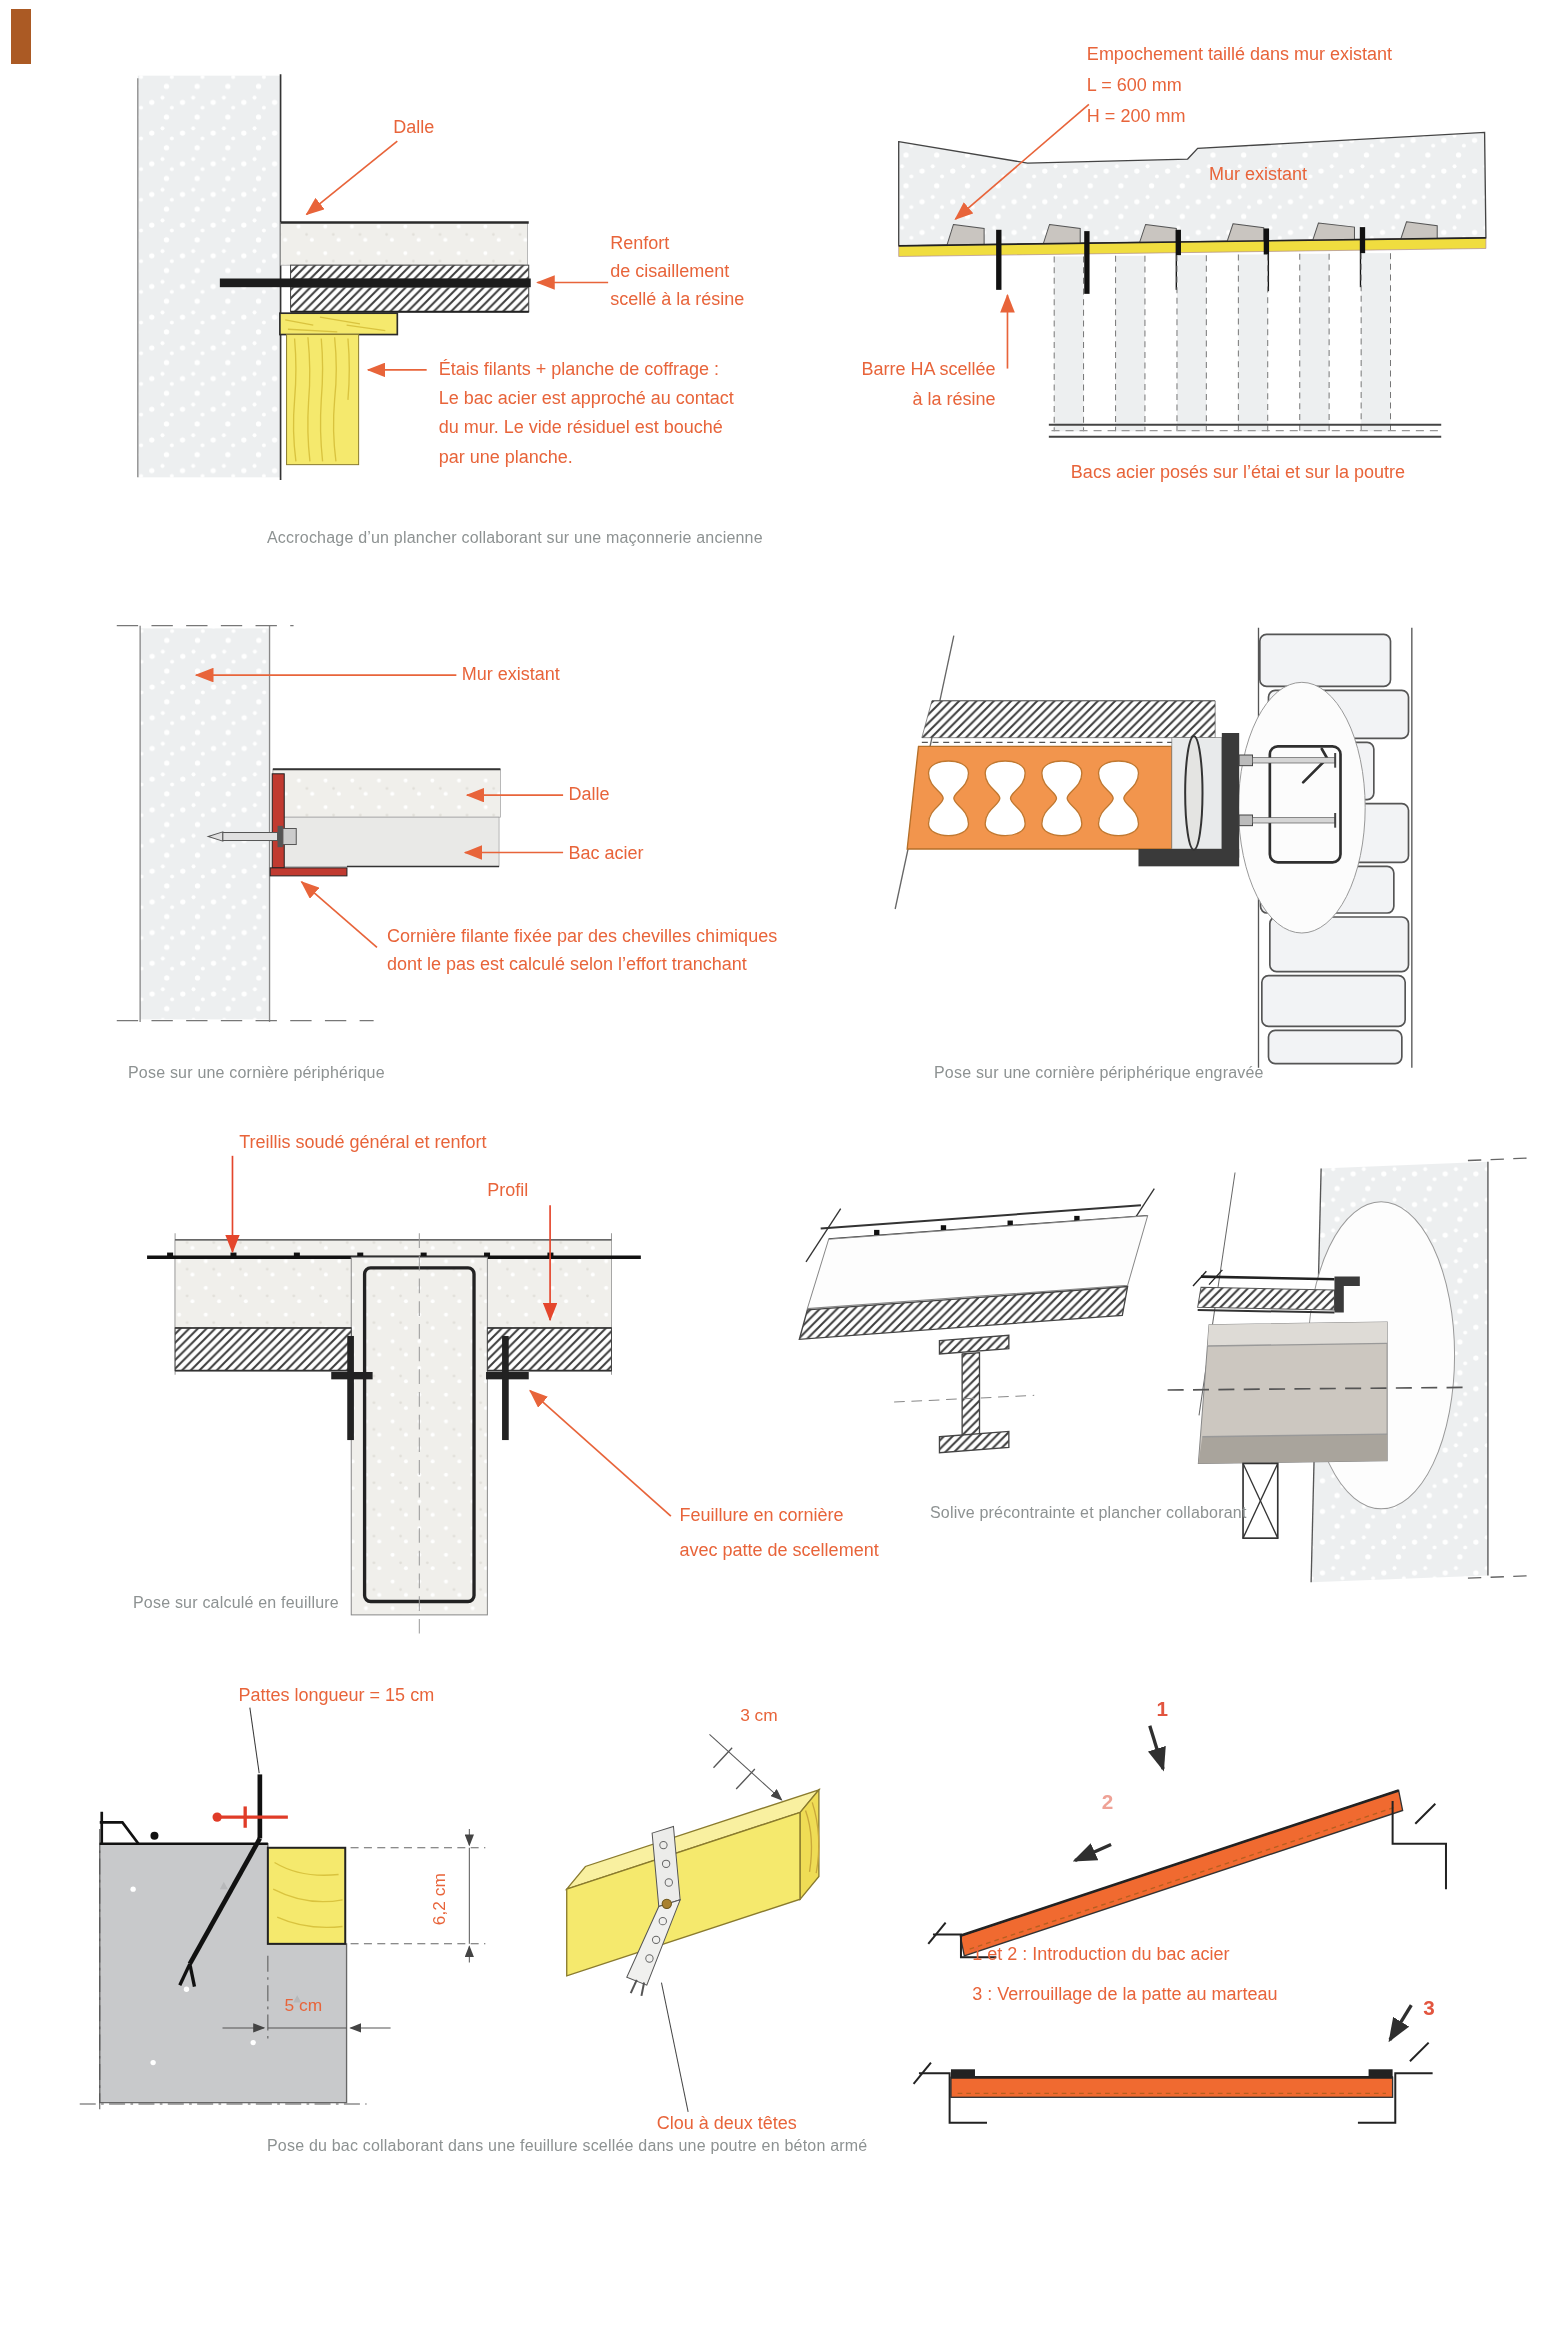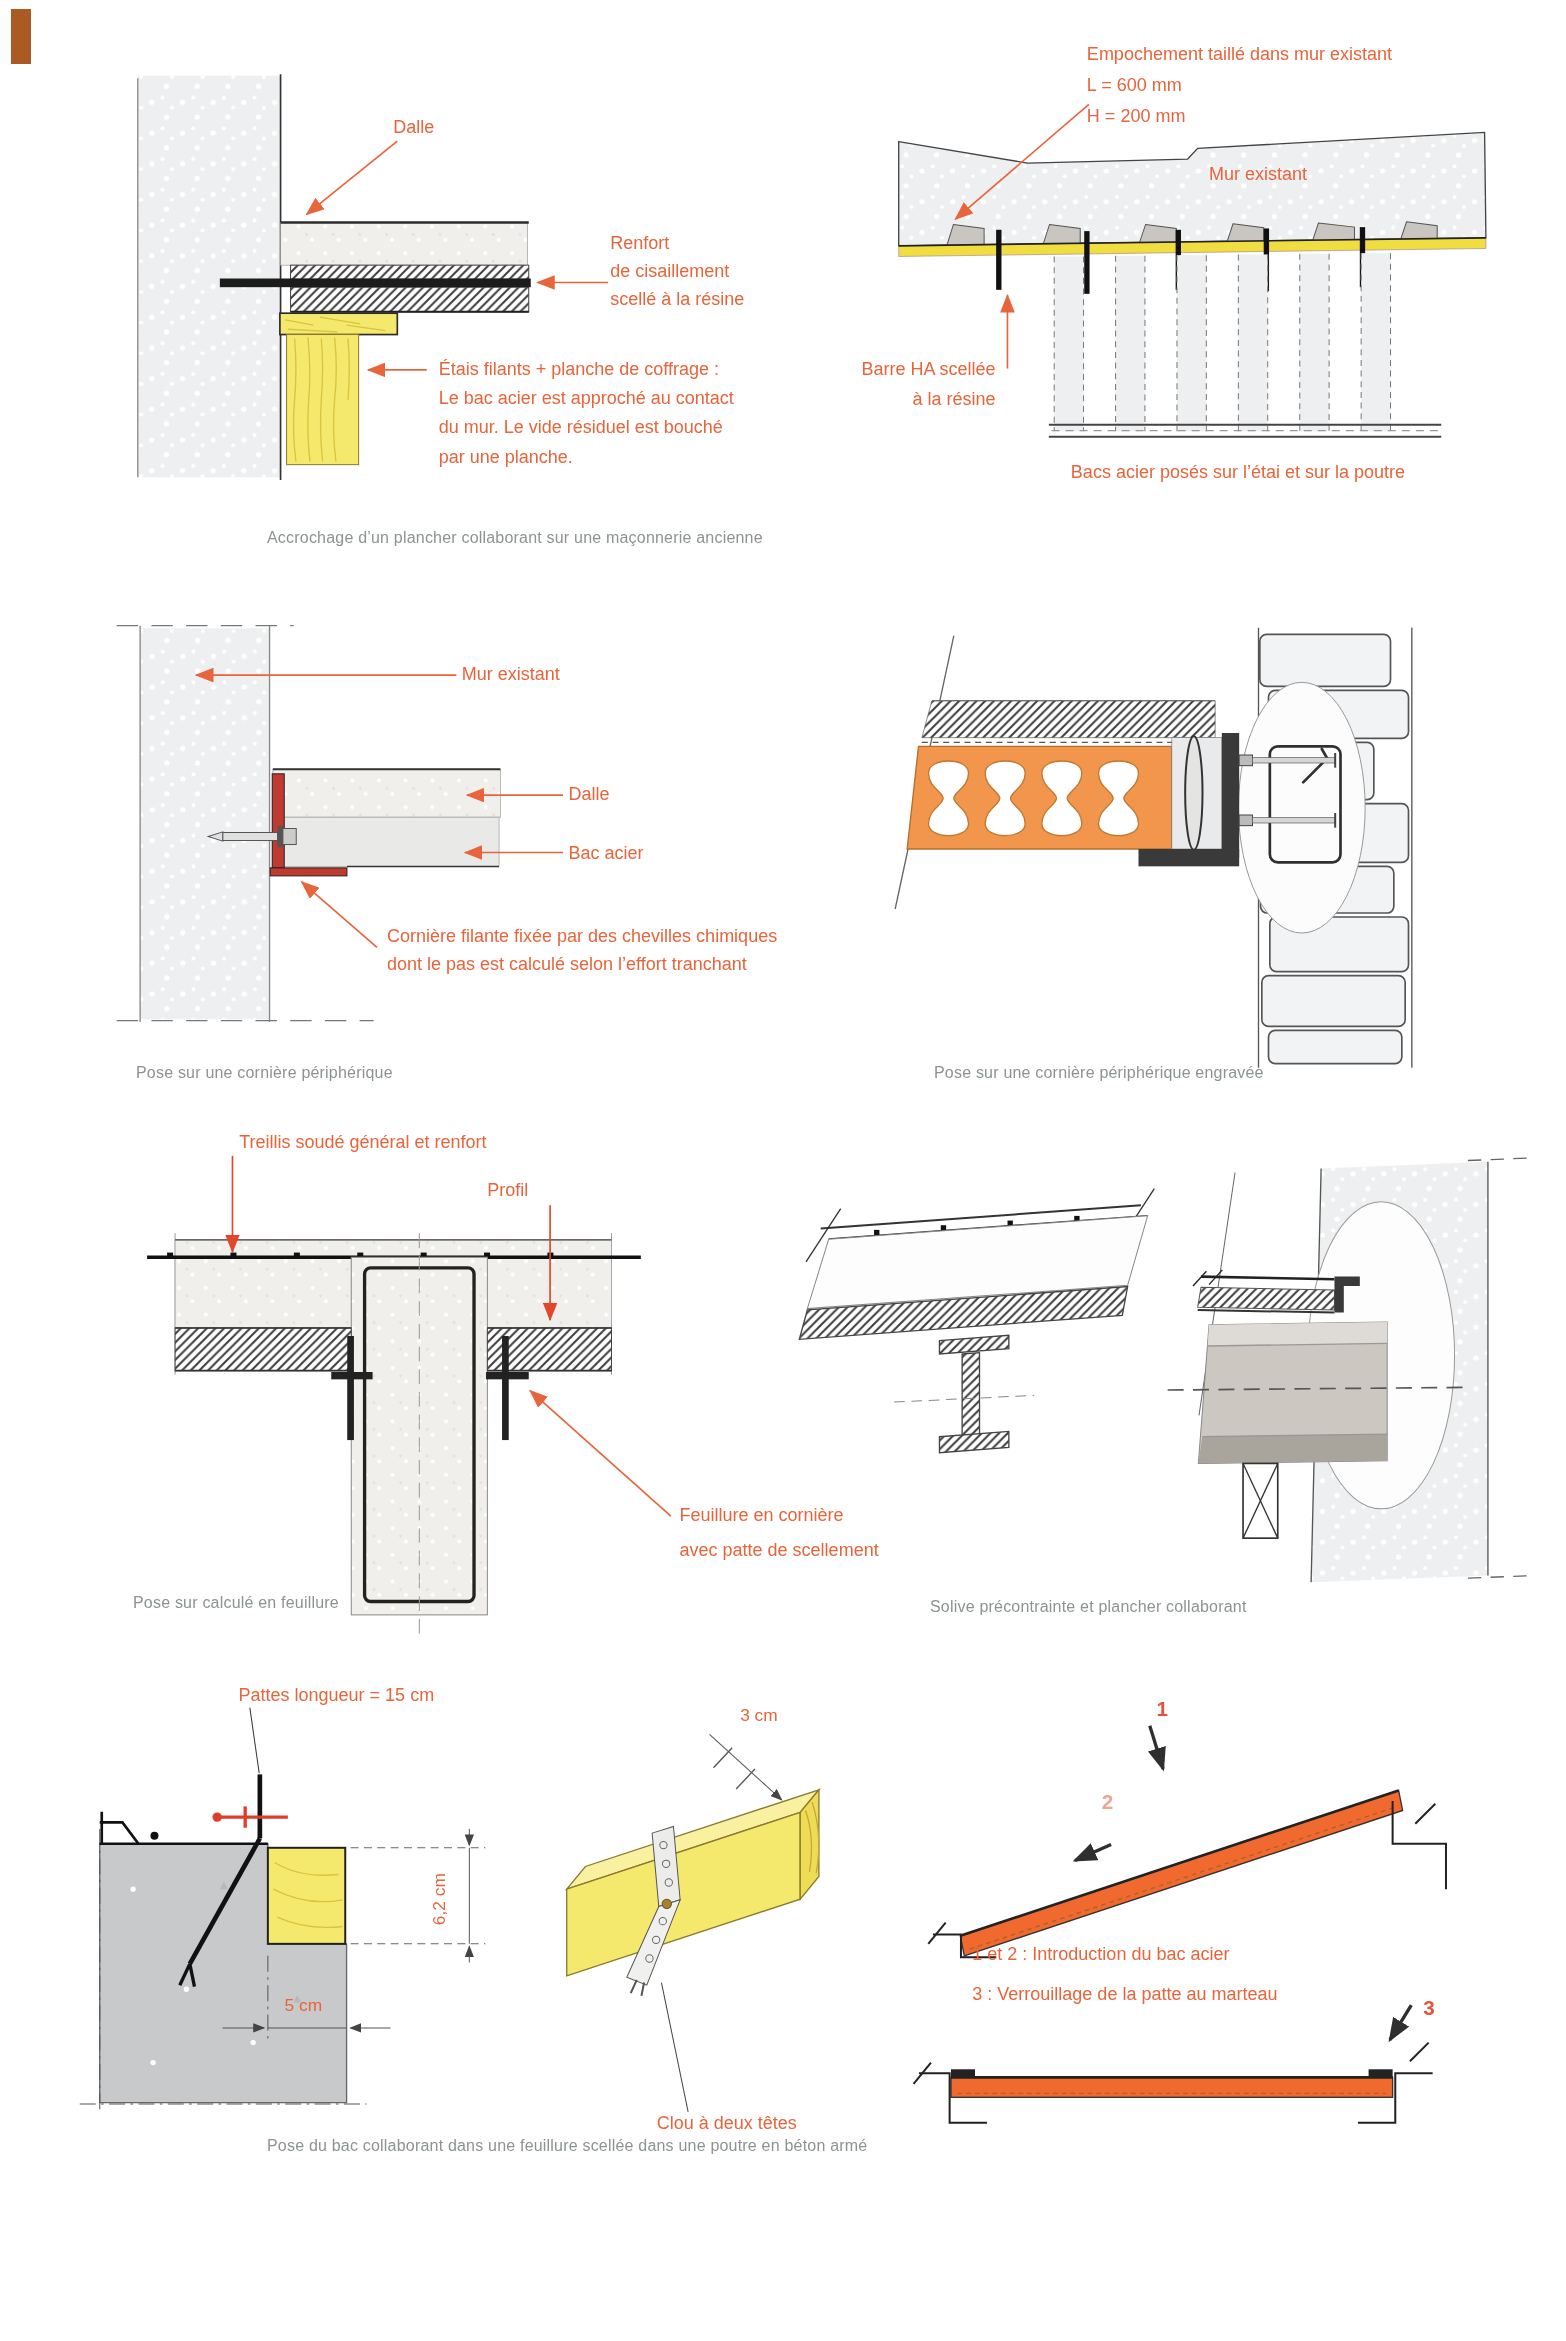--- a/index.html
+++ b/index.html
@@ -245,21 +245,21 @@
     <g>
       <rect x="556" y="231" width="20" height="16" fill="#bbb" stroke="#444" stroke-width="1.5"></rect>
       <rect x="576" y="235" width="124" height="8" fill="#d5d5d5" stroke="#555" stroke-width="1"></rect>
       <line x1="700" y1="228" x2="700" y2="250" stroke="#444" stroke-width="3"></line>
       <rect x="556" y="321" width="20" height="16" fill="#bbb" stroke="#444" stroke-width="1.5"></rect>
       <rect x="576" y="325" width="124" height="8" fill="#d5d5d5" stroke="#555" stroke-width="1"></rect>
       <line x1="700" y1="318" x2="700" y2="340" stroke="#444" stroke-width="3"></line>
     </g>
   </svg>
 
-  <div class="cap" style="left:136px;top:1064px;width:527px">Pose sur une cornière périphérique</div>
+  <div class="cap" style="left:128px;top:1064px;width:527px">Pose sur une cornière périphérique</div>
   <div class="cap" style="left:934px;top:1064px;width:534px">Pose sur une cornière périphérique engravée</div>
 
   <svg style="left:67px;top:1121px" width="754" height="494" viewBox="0 0 1130 740">
     <line x1="162" y1="168" x2="162" y2="380" stroke="#999" stroke-width="1.5"></line>
     <line x1="816" y1="168" x2="816" y2="380" stroke="#999" stroke-width="1.5"></line>
     <g>
       <rect x="162" y="178" width="654" height="132" fill="url(#spkB)" stroke="#999" stroke-width="1"></rect>
       <line x1="162" y1="178" x2="816" y2="178" stroke="#444" stroke-width="2"></line>
     </g>
     <g>
@@ -355,21 +355,21 @@
       <line x1="560" y1="382" x2="1010" y2="378" stroke="#555" stroke-width="2.5" stroke-dasharray="24 14"></line>
       <g>
         <rect x="673" y="492" width="52" height="112" fill="#fff" stroke="#333" stroke-width="2.5"></rect>
         <line x1="673" y1="492" x2="725" y2="604" stroke="#333" stroke-width="2"></line>
         <line x1="725" y1="492" x2="673" y2="604" stroke="#333" stroke-width="2"></line>
       </g>
     </g>
   </svg>
 
   <div class="cap" style="left:133px;top:1594px;width:527px">Pose sur calculé en feuillure</div>
-  <div class="cap" style="left:930px;top:1598px;width:534px">Solive précontrainte et plancher collaborant</div>
+  <div class="cap" style="left:930px;top:1504px;width:534px">Solive précontrainte et plancher collaborant</div>
 
   <svg style="left:53px;top:1669px" width="854" height="507" viewBox="0 0 1280 760">
     <g>
       <path d="M70,262 L322,262 L322,412 L440,412 L440,650 L70,650 Z" fill="#c8c9cb" stroke="#666" stroke-width="2"></path>
       <line x1="70" y1="240" x2="70" y2="662" class="ln-axis"></line>
       <line x1="40" y1="652" x2="470" y2="652" class="ln-axis"></line>
       <circle cx="120" cy="330" r="4" fill="#fff"></circle>
         <circle cx="200" cy="480" r="4" fill="#fff"></circle>
       <circle cx="300" cy="560" r="4" fill="#fff"></circle>
         <circle cx="150" cy="590" r="4" fill="#fff"></circle>

